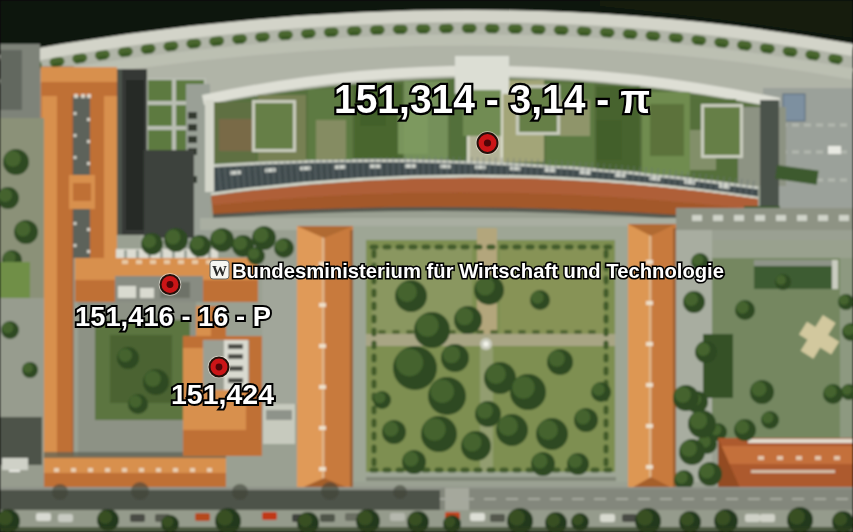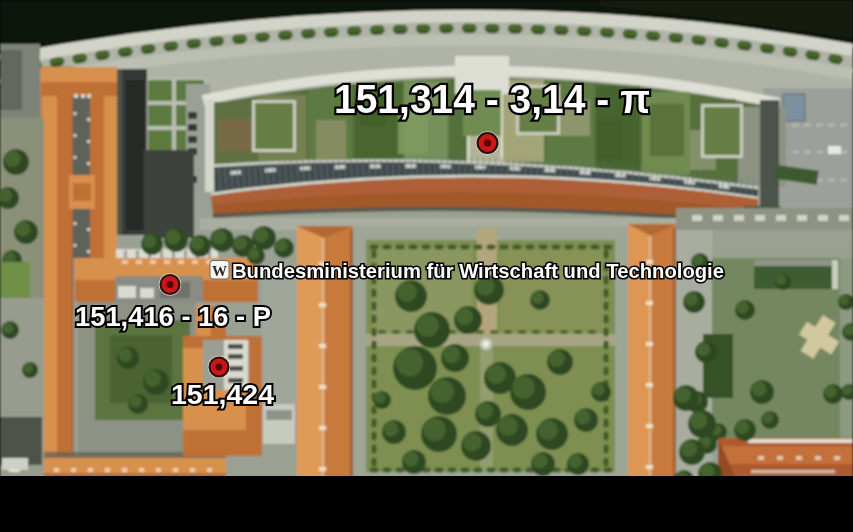--- a/index.html
+++ b/index.html
@@ -1,17 +1,17 @@
 <!DOCTYPE html>
 <html><head>
 <meta charset="utf-8">
 <title>Aerial view</title>
 <style>
 html,body{margin:0;padding:0;background:#000;}
-#map{width:853px;height:476px;overflow:hidden;position:relative;font-family:"Liberation Sans",sans-serif;}
+#map{width:853px;height:532px;overflow:hidden;position:relative;font-family:"Liberation Sans",sans-serif;}
 </style>
 </head>
 <body>
 
 <div id="map">
 <svg width="853" height="532" viewBox="0 0 853 532">
 <defs>
 <filter id="soft" x="-2%" y="-2%" width="104%" height="104%">
           <feGaussianBlur stdDeviation="0.8"></feGaussianBlur>
         </filter>

